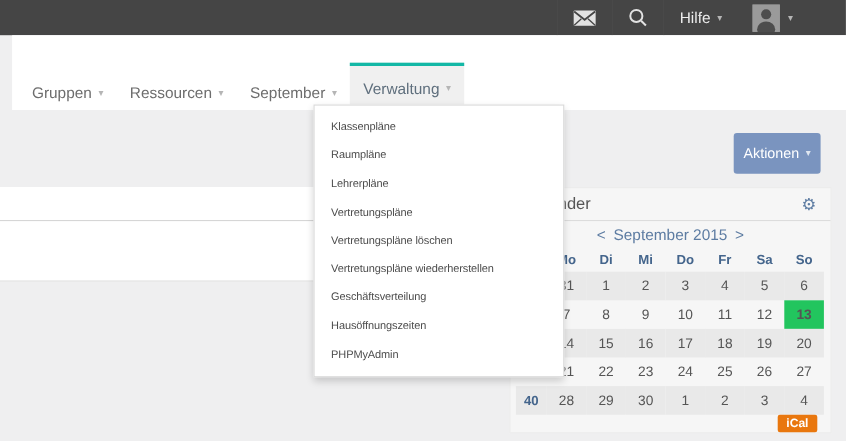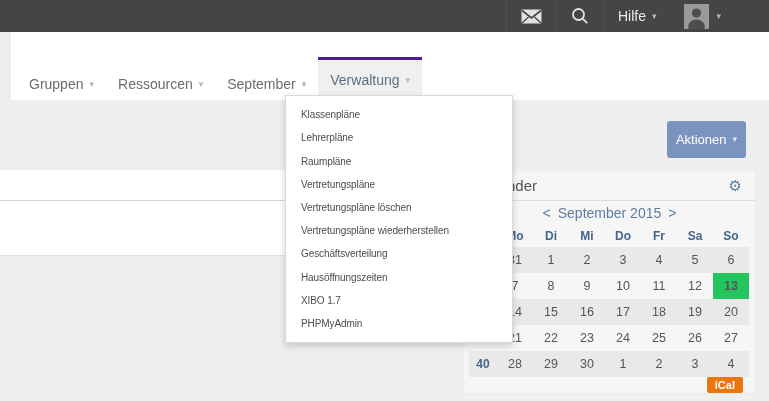--- a/index.html
+++ b/index.html
@@ -15,21 +15,21 @@
   .tb-help { color:#ececec; font-size:14px; gap:6px; }
   .caret { font-size:9px; color:#b5b5b5; line-height:1; }
   .avatar { width:25px; height:25px; background:#9a9a9a; display:inline-block; overflow:hidden; }
   .tb-avatar { gap:7px; }
 
   
   .navbar { position:absolute; left:11px; top:32px; width:769px; height:68px;
     background:#ffffff; display:flex; align-items:stretch; padding-left:6px; }
   .nav-item { display:flex; align-items:center; gap:6px; padding:0 12px;
     margin-top:36px; height:32px; font-size:14px; color:#6d6d6d; cursor:pointer; }
-  .nav-item.active { margin-top:25px; height:43px; border-top:3px solid #4c1d95;
+  .nav-item.active { margin-top:25px; height:43px; border-top:3px solid #14b8a6;
     background:#f0f0f0; padding-top:0; color:#5f6f7d; }
 
   
   .left-panel { position:absolute; left:0; top:170px; width:450px; height:86px;
     background:#ffffff; border-bottom:1px solid #dedede; }
   .left-panel .panel-head { height:31px; border-bottom:1px solid #d6d6d6; }
 
   
   .actions-btn { position:absolute; left:667px; top:121px; width:79px; height:37px;
     background:#7a94bf; border-radius:3px; color:#ffffff; font-size:13px;
@@ -213,22 +213,21 @@
     </tr>
   </tbody>
     </table>
   <div class="cal-foot">
     <span class="ical">iCal</span>
   </div>
 </div>
 
 <div class="dropdown">
   <div class="dd-item">Klassenpläne</div>
+  <div class="dd-item">Raumpläne</div>
   <div class="dd-item">Lehrerpläne</div>
-  <div class="dd-item">Raumpläne</div>
   <div class="dd-item">Vertretungspläne</div>
   <div class="dd-item">Vertretungspläne löschen</div>
   <div class="dd-item">Vertretungspläne wiederherstellen</div>
   <div class="dd-item">Geschäftsverteilung</div>
   <div class="dd-item">Hausöffnungszeiten</div>
-  <div class="dd-item">XIBO 1.7</div>
   <div class="dd-item">PHPMyAdmin</div>
 </div>
 
 </body></html>

